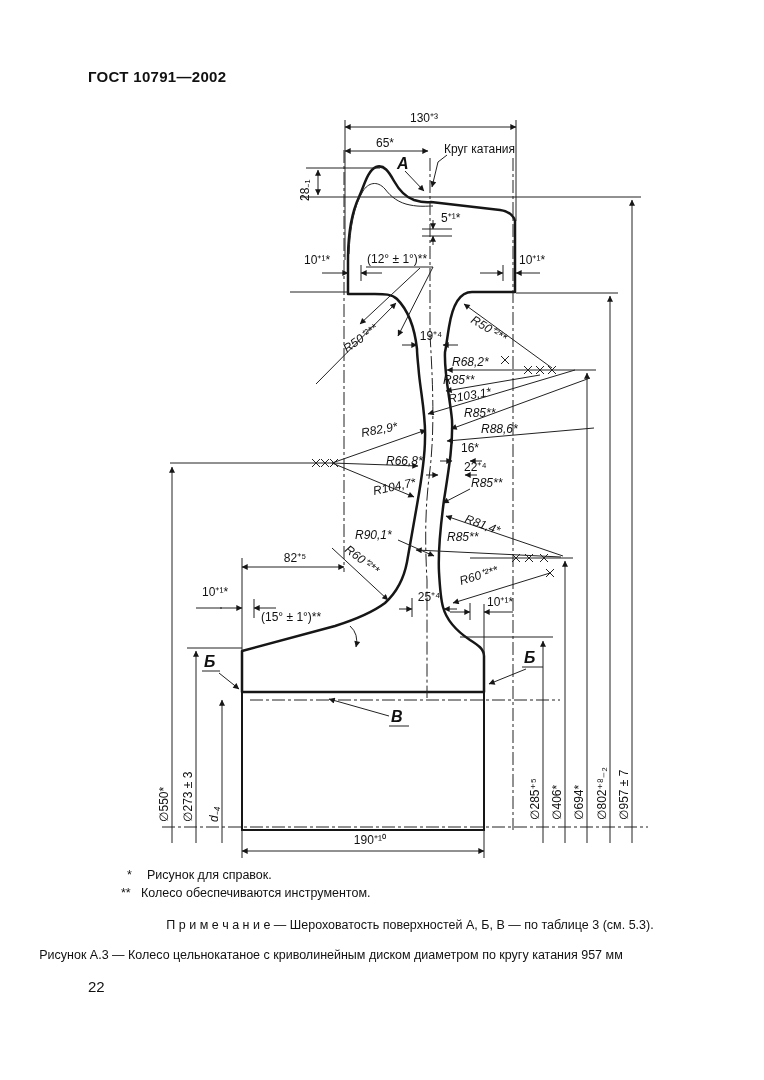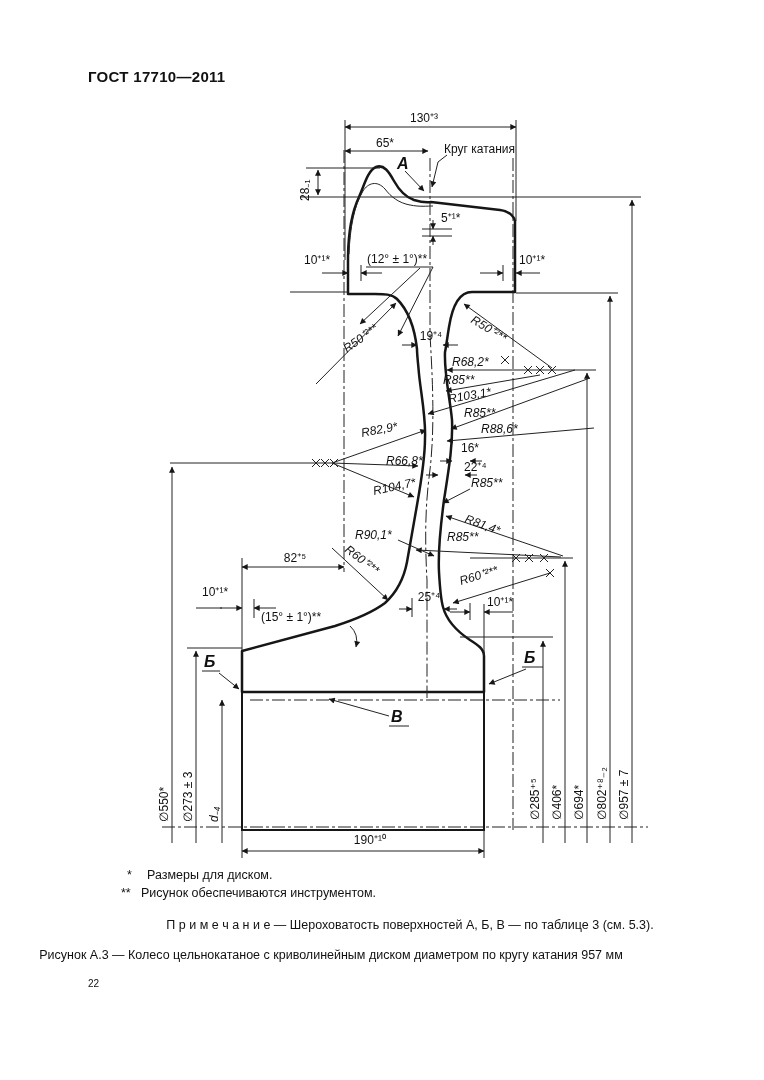--- a/index.html
+++ b/index.html
@@ -5,34 +5,34 @@
   html,body{margin:0;padding:0;background:#ffffff;}
   body{width:764px;height:1080px;position:relative;font-family:"Liberation Sans",sans-serif;color:#111;}
   #draw{position:absolute;left:0;top:0;}
   .txt{position:absolute;}
   .hdr{left:88px;top:68px;font-size:15px;font-weight:bold;letter-spacing:.3px;}
   .note1{left:127px;top:868px;font-size:12.5px;}
   .note2{left:121px;top:886px;font-size:12.5px;}
   .note1 .sym,.note2 .sym{display:inline-block;width:20px;}
   .rem{left:120px;top:918px;font-size:12.5px;width:580px;text-align:center;}
   .cap{left:0;top:948px;width:662px;text-align:center;font-size:12.5px;}
-  .pnum{left:88px;top:978px;font-size:10px;}
+  .pnum{left:88px;top:978px;font-size:15px;}
   svg text{fill:#111;}
   .d{font-size:12px;}
   .di{font-size:12px;font-style:italic;}
   .it{font-size:16px;font-style:italic;font-weight:bold;}
   .thin{stroke:#222;stroke-width:1;fill:none;}
   .thick{stroke:#161616;stroke-width:2.5;fill:none;stroke-linejoin:round;}
   .mid{stroke:#161616;stroke-width:2;fill:none;}
   .dd{stroke:#222;stroke-width:1;fill:none;stroke-dasharray:13 3 3 3;}
 </style>
 </head>
 <body>
 
-<div class="txt hdr">ГОСТ 17710—2011</div>
+<div class="txt hdr">ГОСТ 10791—2002</div>
 
 <svg id="draw" width="764" height="1080" viewBox="0 0 764 1080">
   <defs>
     <marker id="ar" viewBox="0 0 10 10" refX="9.5" refY="5" markerWidth="11" markerHeight="6" orient="auto-start-reverse">
       <path d="M0,0 L10,5 L0,10 z" fill="#161616"></path>
     </marker>
     <pattern id="hatch" width="13" height="13" patternUnits="userSpaceOnUse" patternTransform="rotate(45)">
       <line x1="0" y1="0" x2="0" y2="13" stroke="#2a2a2a" stroke-width="1"></line>
     </pattern>
   </defs>
@@ -203,17 +203,17 @@
   <text class="d" transform="translate(168,822) rotate(-90)">∅550*</text>
   <text class="d" transform="translate(192,822) rotate(-90)">∅273 ± 3</text>
   <text class="di" transform="translate(218,822) rotate(-90)">d₋₄</text>
   <text class="d" transform="translate(539,820) rotate(-90)">∅285⁺⁵</text>
   <text class="d" transform="translate(561,820) rotate(-90)">∅406*</text>
   <text class="d" transform="translate(583,820) rotate(-90)">∅694*</text>
   <text class="d" transform="translate(606,820) rotate(-90)">∅802⁺⁸₋₂</text>
   <text class="d" transform="translate(628,820) rotate(-90)">∅957 ± 7</text>
 </svg>
 
-<div class="txt note1"><span class="sym">*</span><span>Размеры для диском.</span></div>
-<div class="txt note2"><span class="sym">**</span><span>Рисунок обеспечиваются инструментом.</span></div>
+<div class="txt note1"><span class="sym">*</span><span>Рисунок для справок.</span></div>
+<div class="txt note2"><span class="sym">**</span><span>Колесо обеспечиваются инструментом.</span></div>
 <div class="txt rem">П р и м е ч а н и е — Шероховатость поверхностей А, Б, В — по таблице 3 (см. 5.3).</div>
 <div class="txt cap">Рисунок  А.3 — Колесо цельнокатаное с криволинейным диском диаметром по кругу катания 957 мм</div>
 <div class="txt pnum">22</div>
 
 </body></html>

